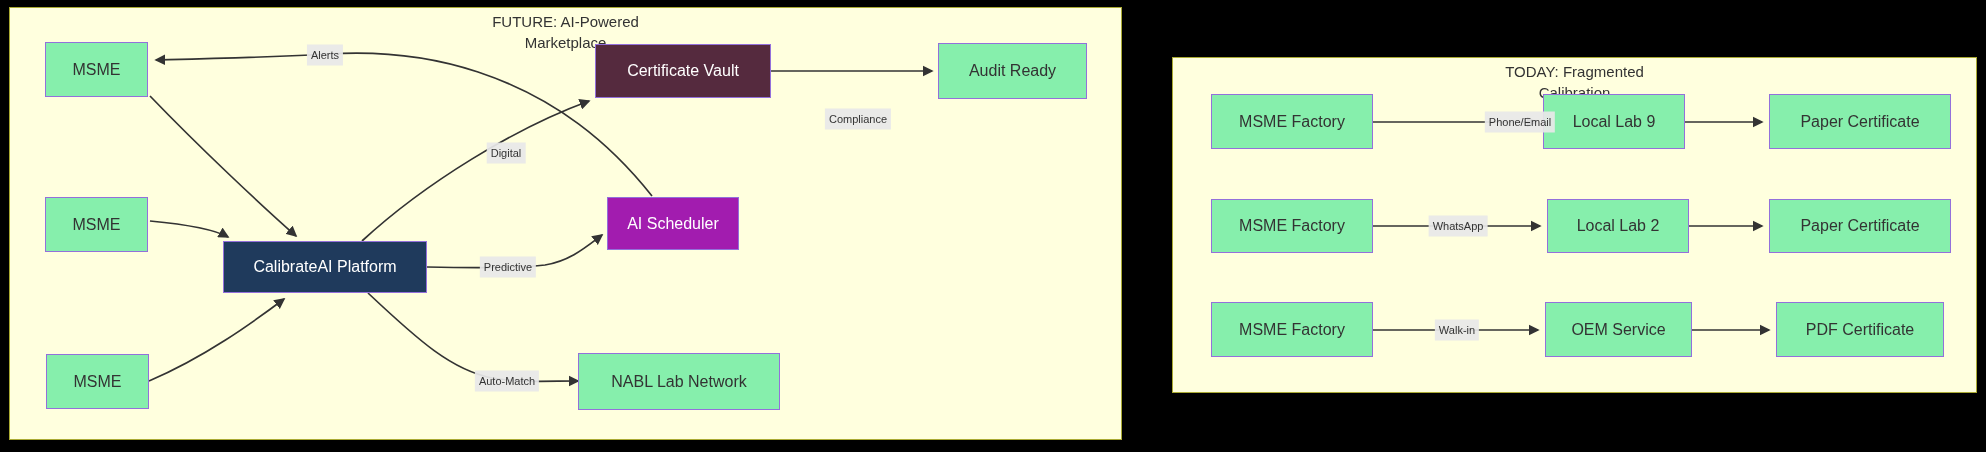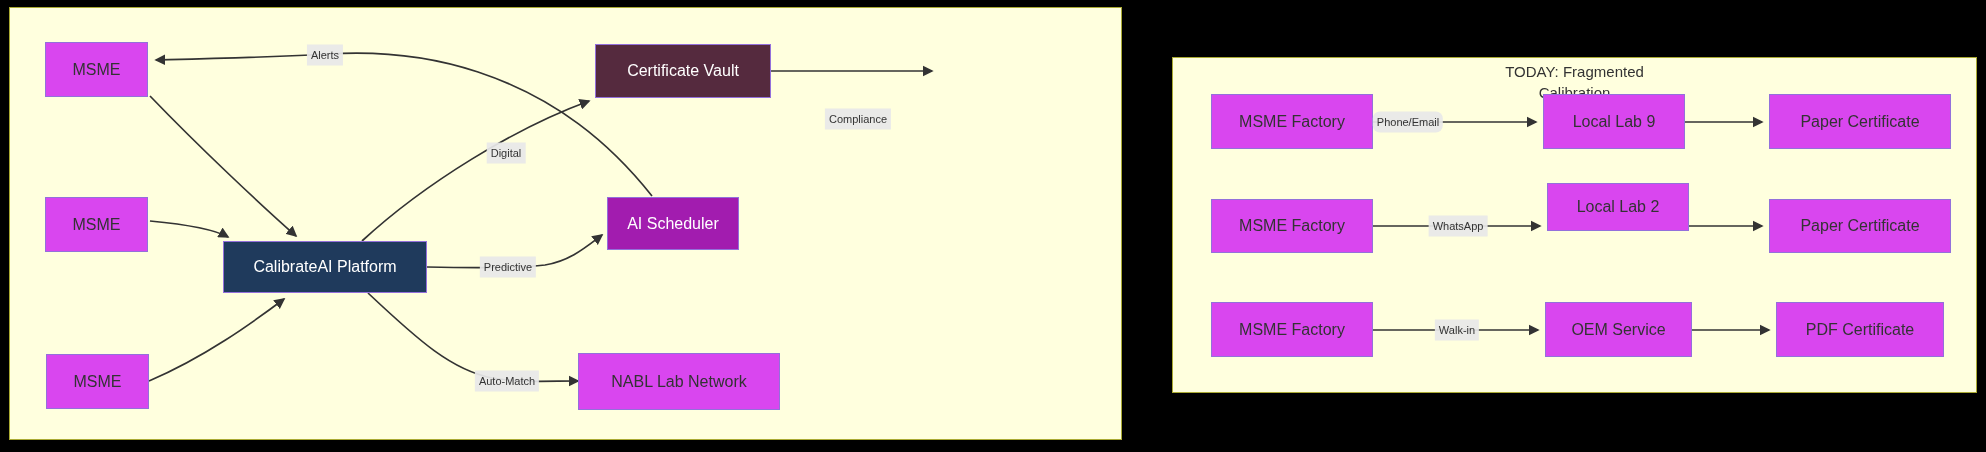--- a/index.html
+++ b/index.html
@@ -12,65 +12,69 @@
   #today-panel{left:1172px;top:57px;width:805px;height:336px;}
 
   .ptitle{position:absolute;text-align:center;font-size:15px;line-height:21px;color:#333;z-index:1;}
   #future-title{left:9px;top:11px;width:1113px;}
   #today-title{left:1172px;top:61px;width:805px;}
 
   svg.edges{position:absolute;left:0;top:0;z-index:2;}
 
   .node{
     position:absolute;display:flex;align-items:center;justify-content:center;
-    background:#d946ef;border:1.4px solid #9370db;box-sizing:border-box;
+    background:#86efac;border:1.4px solid #9370db;box-sizing:border-box;
     font-size:16px;color:#333;z-index:3;white-space:nowrap;text-align:center;
   }
   .node.dark{color:#ffffff;}
   #n-msme1{left:45px;top:42px;width:103px;height:55px;}
   #n-msme2{left:45px;top:197px;width:103px;height:55px;}
   #n-msme3{left:46px;top:354px;width:103px;height:55px;}
   #n-platform{left:223px;top:241px;width:204px;height:52px;background:#1f3a5c;}
   #n-vault{left:595px;top:44px;width:176px;height:54px;background:#552a3e;}
   #n-sched{left:607px;top:197px;width:132px;height:53px;background:#a21caf;}
   #n-nabl{left:578px;top:353px;width:202px;height:57px;}
   #n-audit{left:938px;top:43px;width:149px;height:56px;}
 
   #n-r1s{left:1211px;top:94px;width:162px;height:55px;}
   #n-r1l{left:1543px;top:94px;width:142px;height:55px;}
   #n-r1c{left:1769px;top:94px;width:182px;height:55px;}
   #n-r2s{left:1211px;top:199px;width:162px;height:54px;}
-  #n-r2l{left:1547px;top:183px;width:142px;height:48px;}
+  #n-r2l{left:1547px;top:199px;width:142px;height:54px;}
   #n-r2c{left:1769px;top:199px;width:182px;height:54px;}
   #n-r3s{left:1211px;top:302px;width:162px;height:55px;}
   #n-r3l{left:1545px;top:302px;width:147px;height:55px;}
   #n-r3c{left:1776px;top:302px;width:168px;height:55px;}
 
   .elabel{
     position:absolute;transform:translate(-50%,-50%);
     background:rgba(232,232,232,0.93);color:#333;font-size:11px;
     padding:1px 4px;z-index:4;white-space:nowrap;line-height:19px;
   }
   #el-alerts{left:325px;top:55px;}
   #el-digital{left:470px;top:153px;margin-left:36px;}
   #el-predictive{left:508px;top:267px;}
   #el-automatch{left:507px;top:381px;}
   #el-compliance{left:858px;top:71px;margin-top:48px;}
-  #el-phone{left:1408px;top:122px;border-radius:7px;}
+  #el-phone{left:1520px;top:122px;}
   #el-whatsapp{left:1458px;top:226px;}
   #el-walkin{left:1457px;top:330px;}
 </style>
 </head>
 <body>
 
 <div class="stage">
 
   <div class="panel" id="future-panel"></div>
   <div class="panel" id="today-panel"></div>
 
+  <div class="ptitle" id="future-title">
+    <div>FUTURE: AI-Powered</div>
+    <div>Marketplace</div>
+  </div>
   <div class="ptitle" id="today-title">
     <div>TODAY: Fragmented</div>
     <div>Calibration</div>
   </div>
 
   <svg class="edges" width="1986" height="452" viewBox="0 0 1986 452">
     <defs>
       <marker id="arr" viewBox="0 0 10 10" refX="8.5" refY="5" markerWidth="6.5" markerHeight="6.5" orient="auto-start-reverse">
         <path d="M0,0 L10,5 L0,10 z" fill="#333333"></path>
       </marker>
@@ -94,20 +98,21 @@
     </g>
   </svg>
 
   <div class="node" id="n-msme1">MSME</div>
   <div class="node" id="n-msme2">MSME</div>
   <div class="node" id="n-msme3">MSME</div>
   <div class="node dark" id="n-platform">CalibrateAI Platform</div>
   <div class="node dark" id="n-vault">Certificate Vault</div>
   <div class="node dark" id="n-sched">AI Scheduler</div>
   <div class="node" id="n-nabl">NABL Lab Network</div>
+  <div class="node" id="n-audit">Audit Ready</div>
 
   <div class="node" id="n-r1s">MSME Factory</div>
   <div class="node" id="n-r1l">Local Lab 9</div>
   <div class="node" id="n-r1c">Paper Certificate</div>
   <div class="node" id="n-r2s">MSME Factory</div>
   <div class="node" id="n-r2l">Local Lab 2</div>
   <div class="node" id="n-r2c">Paper Certificate</div>
   <div class="node" id="n-r3s">MSME Factory</div>
   <div class="node" id="n-r3l">OEM Service</div>
   <div class="node" id="n-r3c">PDF Certificate</div>

